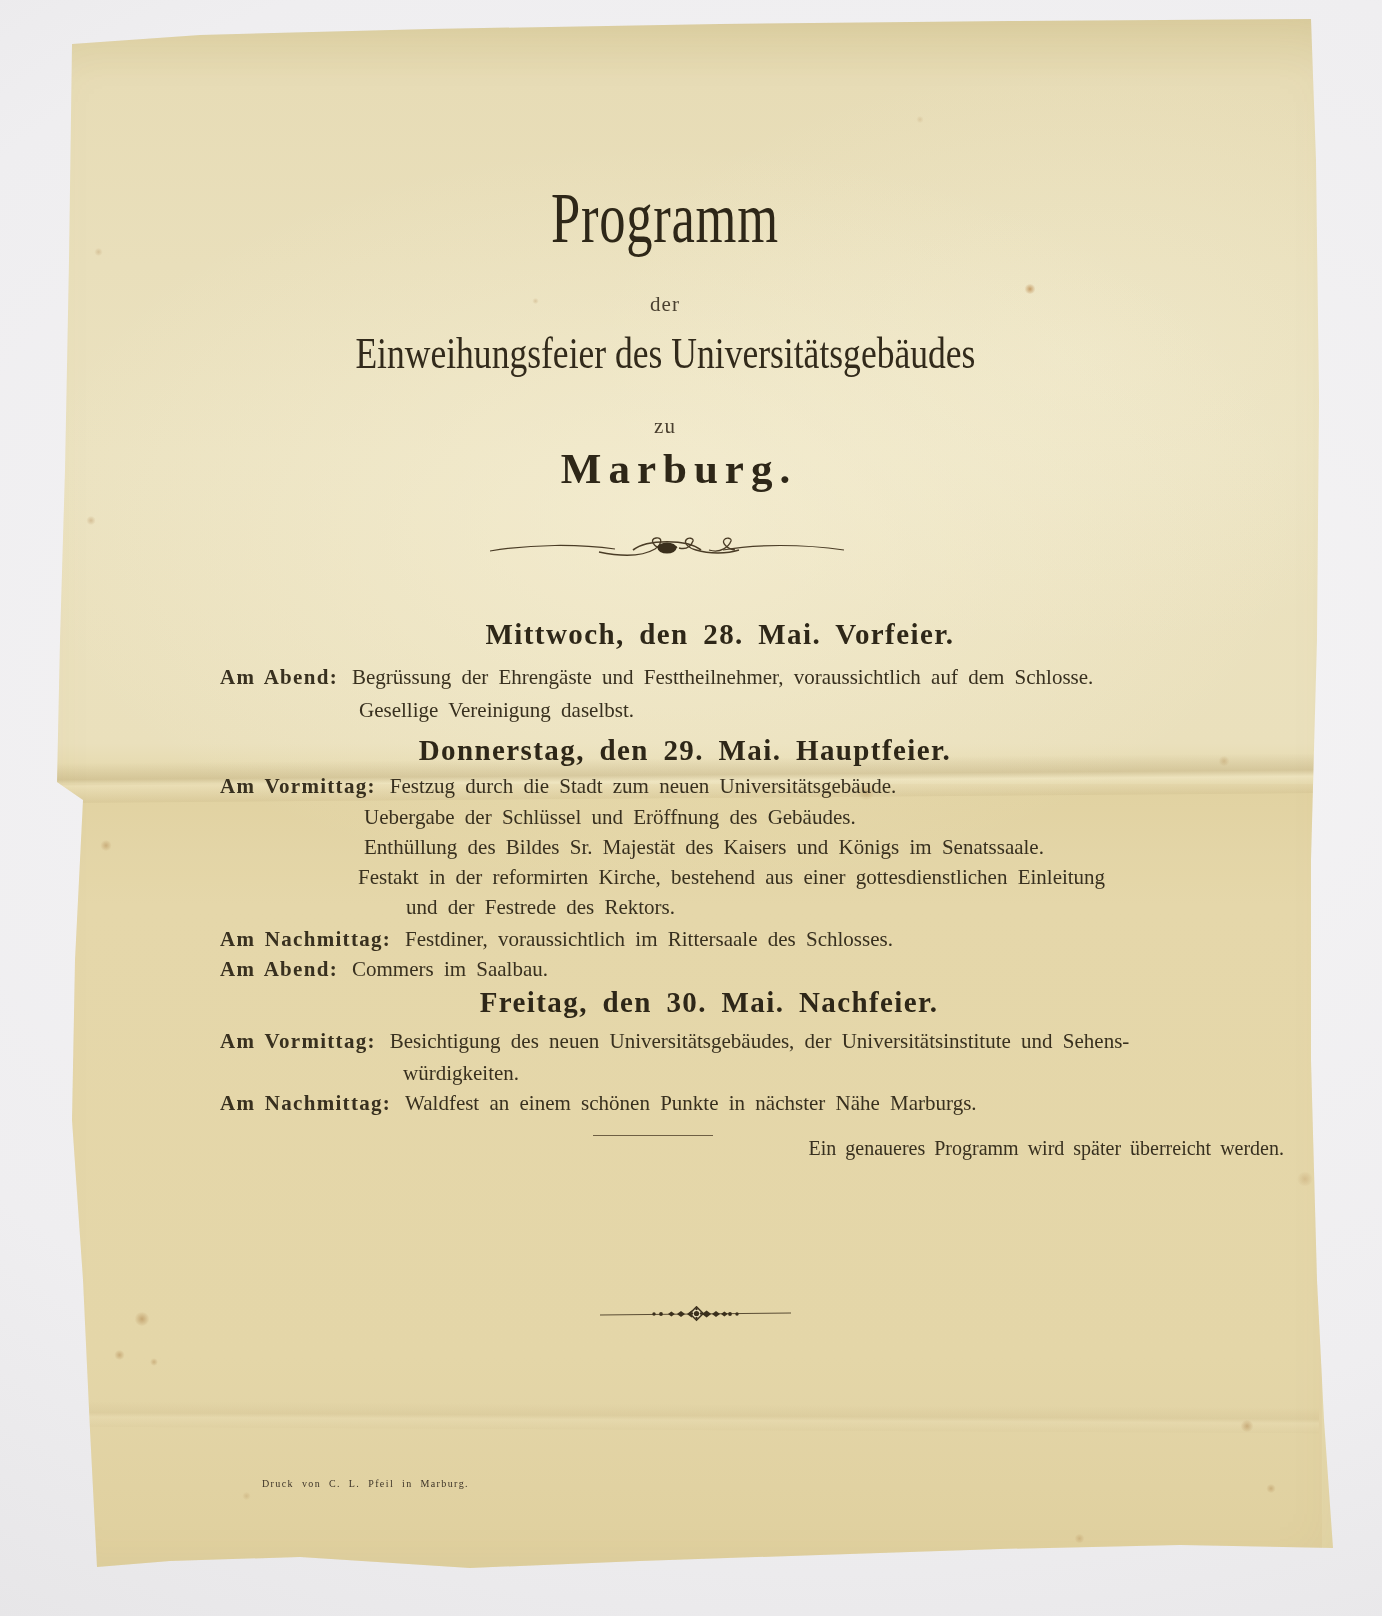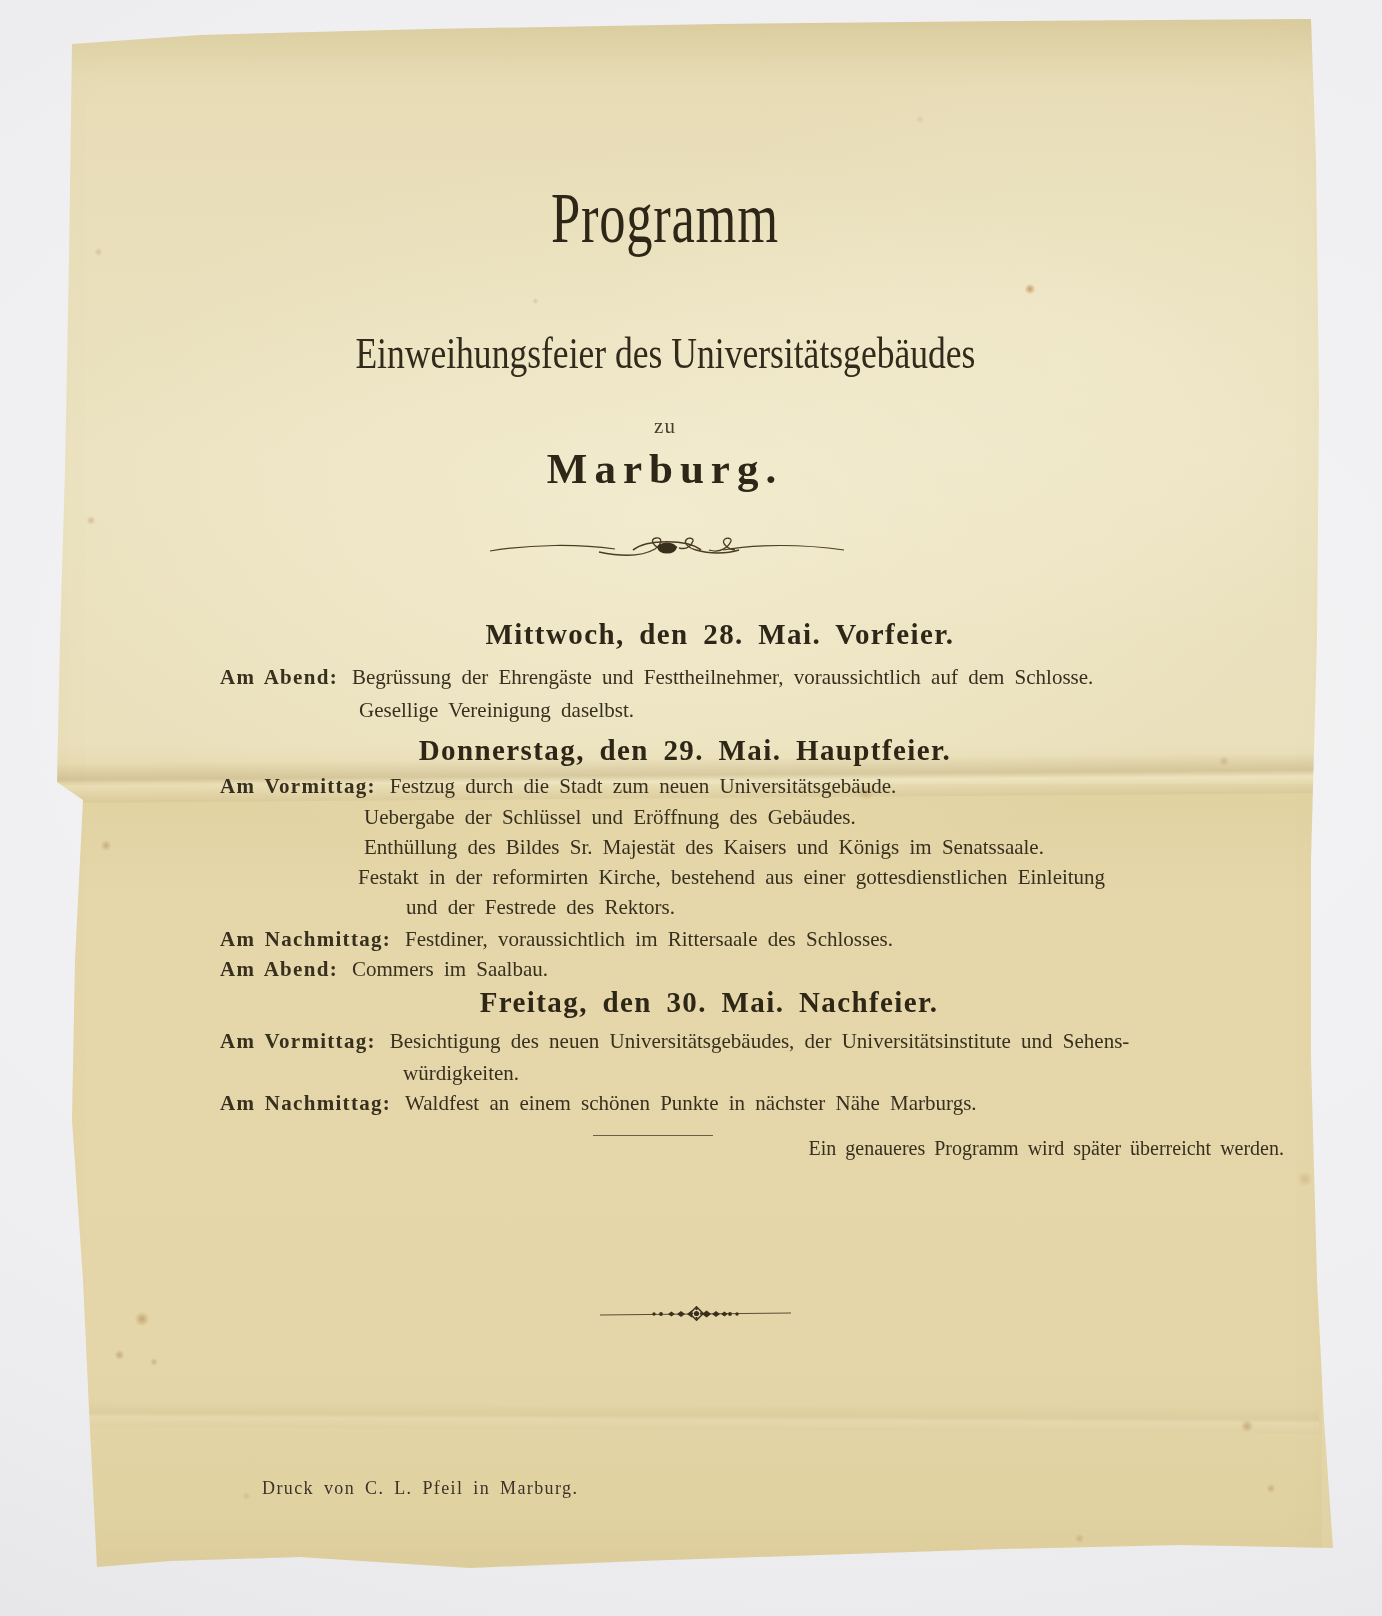--- a/index.html
+++ b/index.html
@@ -49,21 +49,21 @@
   .spot{position:absolute; border-radius:50%; pointer-events:none;}
   
   .tline{position:absolute; left:0; width:1330px; text-align:center; color:#352c1d; white-space:nowrap;}
   .tline>span{display:inline-block; transform-origin:50% 50%;}
   .title{top:170px; font-size:71px; line-height:96px; color:#2e2718;}
   .title>span{transform:scaleX(0.74); letter-spacing:1px;}
   .article{top:292px; font-size:21px; letter-spacing:1px; color:#4a4030;}
   .subtitle{top:328px; font-size:45px; line-height:50px; color:#322a1b;}
   .subtitle>span{transform:scaleX(0.79);}
   .prep{top:414px; font-size:21px; letter-spacing:1px; color:#4a4030;}
-  .place{top:444px; font-size:43px; font-weight:bold; letter-spacing:7px; color:#2e2718;}
+  .place{top:444px; font-size:43px; font-weight:bold; letter-spacing:7px; color:#2e2718;padding-left:14px;}
   .flourish{position:absolute; left:487px; top:530px; width:360px; height:36px;}
   .heading{
     position:absolute; left:0; width:1370px; text-align:center;
     font-size:29px; font-weight:bold; letter-spacing:1.4px; word-spacing:6px;
     color:#2e2718; white-space:nowrap;
   }
   .h1{top:618px;padding-left:35px;} .h2{top:734px;} .h3{top:986px;margin-left:24px;}
   .row{
     position:absolute; font-size:21px; line-height:26px; color:#38301f;
     word-spacing:5px; white-space:nowrap;
@@ -72,21 +72,21 @@
   .rule{
     position:absolute; left:593px; top:1135px; width:120px; height:1px;
     background:#6e5f44;
   }
   .closing{
     position:absolute; left:0; top:1137px; width:1284px; text-align:right;
     font-size:20px; word-spacing:4px; color:#38301f; white-space:nowrap;
   }
   .ornament{position:absolute; left:598px; top:1306px; width:195px; height:16px;}
   .imprint{
-    position:absolute; left:262px; top:1478px; font-size:18px;
+    position:absolute; left:262px; top:1478px; font-size:10px;
     letter-spacing:1.4px; word-spacing:4px; color:#3c3327; white-space:nowrap;text-align:center;
   }
 </style>
 </head>
 <body>
 
 <div class="scene">
   <div class="paper">
 
     <div class="tone-lower"></div>
@@ -104,20 +104,21 @@
     <i class="spot" style="left:100px;top:840px;width:12px;height:11px;background:radial-gradient(circle,rgba(150,95,35,0.32),rgba(150,95,35,0) 70%);"></i>
     <i class="spot" style="left:86px;top:516px;width:10px;height:9px;background:radial-gradient(circle,rgba(150,95,35,0.28),rgba(150,95,35,0) 70%);"></i>
     <i class="spot" style="left:94px;top:248px;width:9px;height:8px;background:radial-gradient(circle,rgba(150,95,35,0.22),rgba(150,95,35,0) 70%);"></i>
     <i class="spot" style="left:1296px;top:1172px;width:18px;height:14px;background:radial-gradient(circle,rgba(150,95,35,0.20),rgba(150,95,35,0) 70%);"></i>
     <i class="spot" style="left:532px;top:298px;width:7px;height:6px;background:radial-gradient(circle,rgba(150,95,35,0.22),rgba(150,95,35,0) 70%);"></i>
     <i class="spot" style="left:916px;top:116px;width:8px;height:7px;background:radial-gradient(circle,rgba(150,95,35,0.16),rgba(150,95,35,0) 70%);"></i>
     <i class="spot" style="left:1074px;top:1534px;width:11px;height:9px;background:radial-gradient(circle,rgba(150,95,35,0.24),rgba(150,95,35,0) 70%);"></i>
     <i class="spot" style="left:242px;top:1492px;width:9px;height:8px;background:radial-gradient(circle,rgba(150,95,35,0.18),rgba(150,95,35,0) 70%);"></i>
 
     <div class="tline title"><span>Programm</span></div>
+    <div class="tline article"><span>der</span></div>
     <div class="tline prep"><span>zu</span></div>
     <div class="tline subtitle"><span>Einweihungsfeier des Universitätsgebäudes</span></div>
     <div class="tline place"><span>Marburg.</span></div>
 
     <svg class="flourish" viewBox="0 0 360 36" fill="none">
       <path d="M3 21 C45 14 92 14 128 19" stroke="#4a3c26" stroke-width="1.2"></path>
       <path d="M112 22 C136 27 156 26 168 19 C175 14 176 7 169 8 C162 9 166 17 176 19 C182 20 186 19 190 17" stroke="#4a3c26" stroke-width="1.4"></path>
       <path d="M146 20 C160 9 200 9 214 20" stroke="#4a3c26" stroke-width="1.6"></path>
       <path d="M170 17 C174 19 186 19 190 17 M192 18 C200 20 204 16 206 11 C207 8 201 7 199 10 C197 13 201 18 209 20 C222 24 240 24 252 20" stroke="#4a3c26" stroke-width="1.4"></path>
       <path d="M236 20 C268 14 316 14 357 20" stroke="#4a3c26" stroke-width="1.2"></path>

